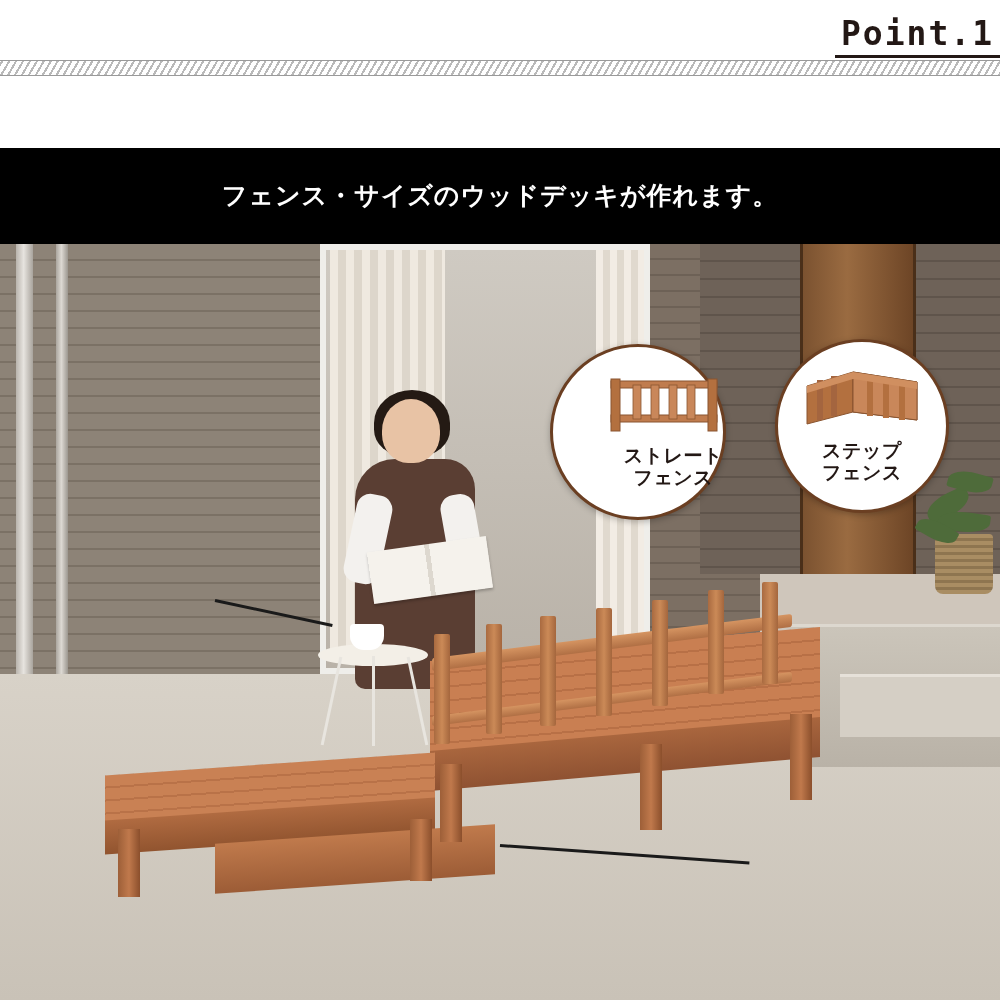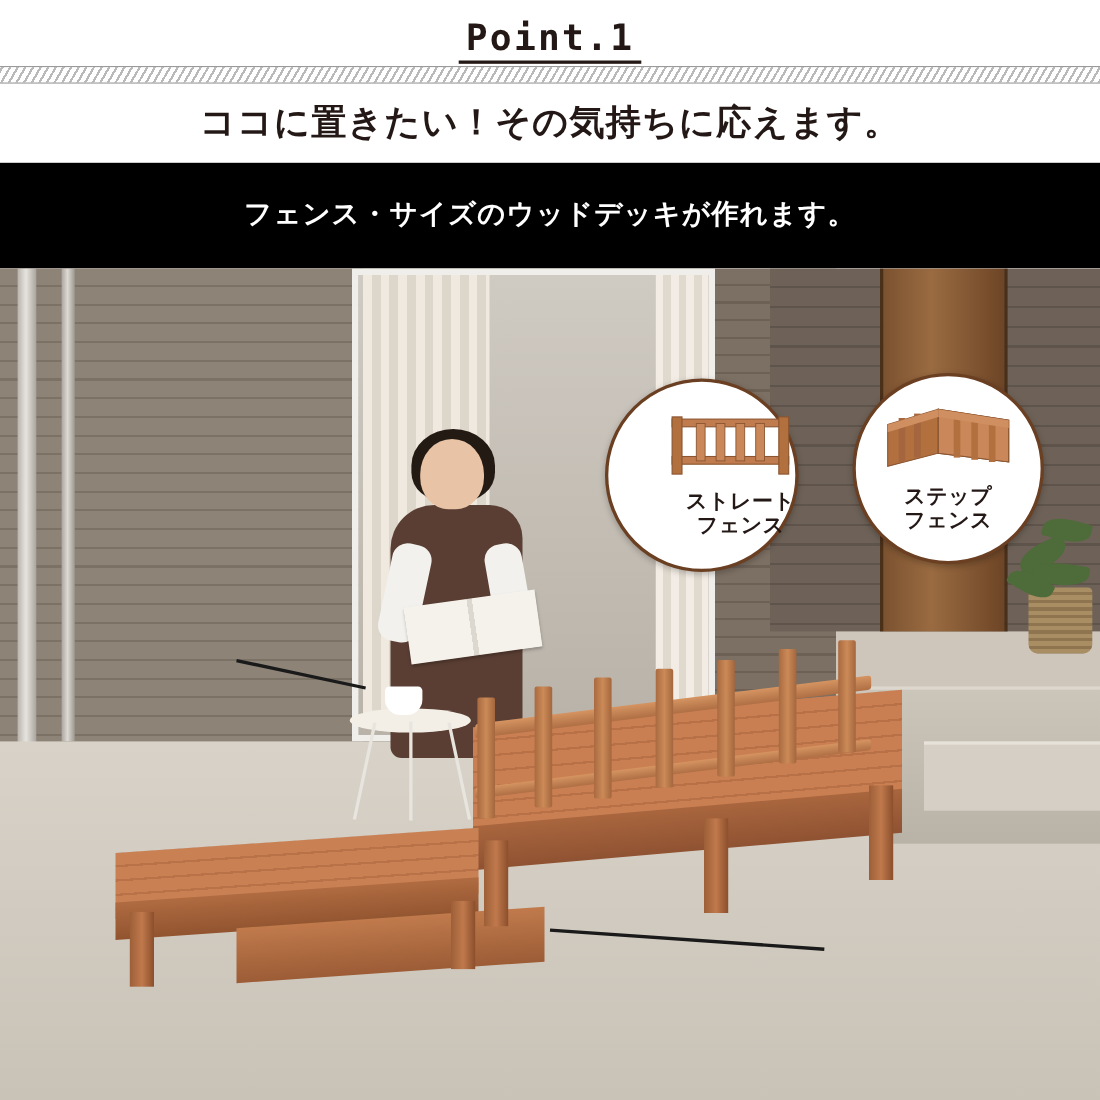--- a/index.html
+++ b/index.html
@@ -24,21 +24,21 @@
   
   .point-bar {
     position: relative;
     height: 68px;
     background: #ffffff;
   }
   .point-title {
     position: absolute;
     left: 0; right: 0;
     top: 14px;
-    text-align: center;
+    text-align: right;
     font-family: "DejaVu Sans Mono", monospace;
     font-size: 33px;
     font-weight: bold;
     letter-spacing: 2px;
     color: #231815;
   }
   .point-title .underline {
     border-bottom: 3px solid #231815;
     padding: 0 6px 2px 6px;
   }
@@ -377,21 +377,20 @@
 
 <div class="page">
 
   <div class="point-bar">
     <div class="point-title">
       <span class="underline">Point.1</span>
     </div>
     <div class="hatch-band"></div>
   </div>
 
-  <div class="sub-headline">ココに置きたい！その気持ちに応えます。</div>
 
   <div class="black-band">
     <div class="line">フェンス・サイズのウッドデッキが作れます。</div>
   </div>
 
   <div class="photo">
 
     <div class="bg-wall"></div>
     <div class="bg-wall-2"></div>
     <div class="bg-wall-right"></div>

